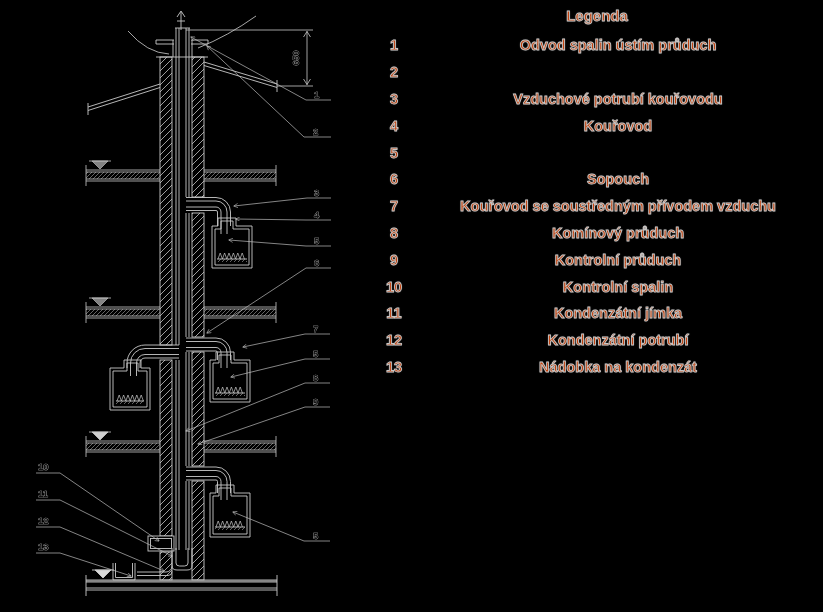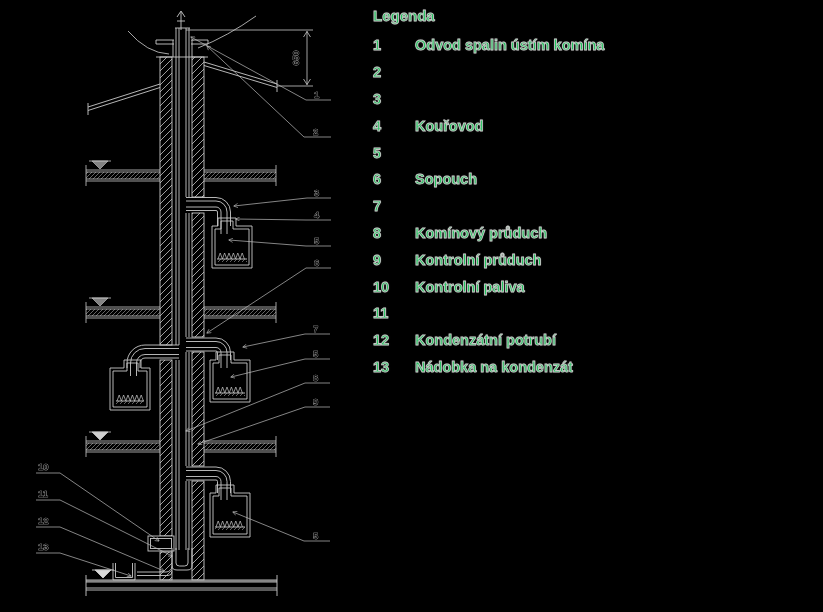--- a/index.html
+++ b/index.html
@@ -1,22 +1,22 @@
 <!DOCTYPE html>
 <html><head>
 <meta charset="utf-8">
 <style>
   html,body{margin:0;padding:0;background:#000;}
   body{width:823px;height:612px;position:relative;overflow:hidden;
        font-family:"Liberation Sans",sans-serif;}
   .stage{position:absolute;inset:0;width:823px;height:612px;}
   svg{position:absolute;left:0;top:0;}
   
-  .ot{color:#22c55e;-webkit-text-stroke:0.85px #c6c6c6;
-      text-shadow:0 0 1.5px rgba(225,225,225,.6), 0 0 1px rgba(255,255,255,.35);}
+  .ot{color:#c2410c;-webkit-text-stroke:0.85px #c6c6c6;
+      text-shadow:0 0 1.5px rgba(225,225,225,.6), 0 0 1px rgba(255,255,255,.35);text-align:center;}
   .legend{position:absolute;left:373px;top:6px;width:448px;}
   .legend-title{font-size:15px;font-weight:700;height:26px;line-height:20px;}
   .legend-row{display:flex;align-items:center;height:26.8px;font-size:14.5px;font-weight:700;}
   .legend-row .num{width:42px;flex:0 0 42px;}
   .legend-row .txt{flex:1;white-space:nowrap;}
   .lbl{font:700 9.5px "Liberation Sans",sans-serif;fill:#101010;stroke:#c8c8c8;
        stroke-width:0.55;paint-order:stroke;}
   .dim{font:700 9px "Liberation Sans",sans-serif;fill:#101010;stroke:#c8c8c8;
        stroke-width:0.5;paint-order:stroke;}
 </style>
@@ -235,56 +235,59 @@
       <text class="lbl" x="38" y="550">13</text>
     </g>
   </g>
 </svg>
 
 <div class="legend">
   <div class="legend-title ot">Legenda</div>
 
   <div class="legend-row ot">
     <span class="num">1</span>
-    <span class="txt">Odvod spalin ústím komína</span>
+    <span class="txt">Odvod spalin ústím průduch</span>
   </div>
   <div class="legend-row ot">
     <span class="num">2</span>
   </div>
   <div class="legend-row ot">
     <span class="num">3</span>
+    <span class="txt">Vzduchové potrubí kouřovodu</span>
   </div>
   <div class="legend-row ot">
     <span class="num">4</span>
     <span class="txt">Kouřovod</span>
   </div>
   <div class="legend-row ot">
     <span class="num">5</span>
   </div>
   <div class="legend-row ot">
     <span class="num">6</span>
     <span class="txt">Sopouch</span>
   </div>
   <div class="legend-row ot">
     <span class="num">7</span>
+    <span class="txt">Kouřovod se soustředným přívodem vzduchu</span>
   </div>
   <div class="legend-row ot">
     <span class="num">8</span>
     <span class="txt">Komínový průduch</span>
   </div>
   <div class="legend-row ot">
     <span class="num">9</span>
     <span class="txt">Kontrolní průduch</span>
   </div>
   <div class="legend-row ot">
     <span class="num">10</span>
-    <span class="txt">Kontrolní paliva</span>
+    <span class="txt">Kontrolní spalin</span>
   </div>
   <div class="legend-row ot">
     <span class="num">11</span>
+    <span class="txt">Kondenzátní jímka</span>
   </div>
   <div class="legend-row ot">
     <span class="num">12</span>
     <span class="txt">Kondenzátní potrubí</span>
   </div>
   <div class="legend-row ot">
     <span class="num">13</span>
     <span class="txt">Nádobka na kondenzát</span>
   </div>
 </div>

